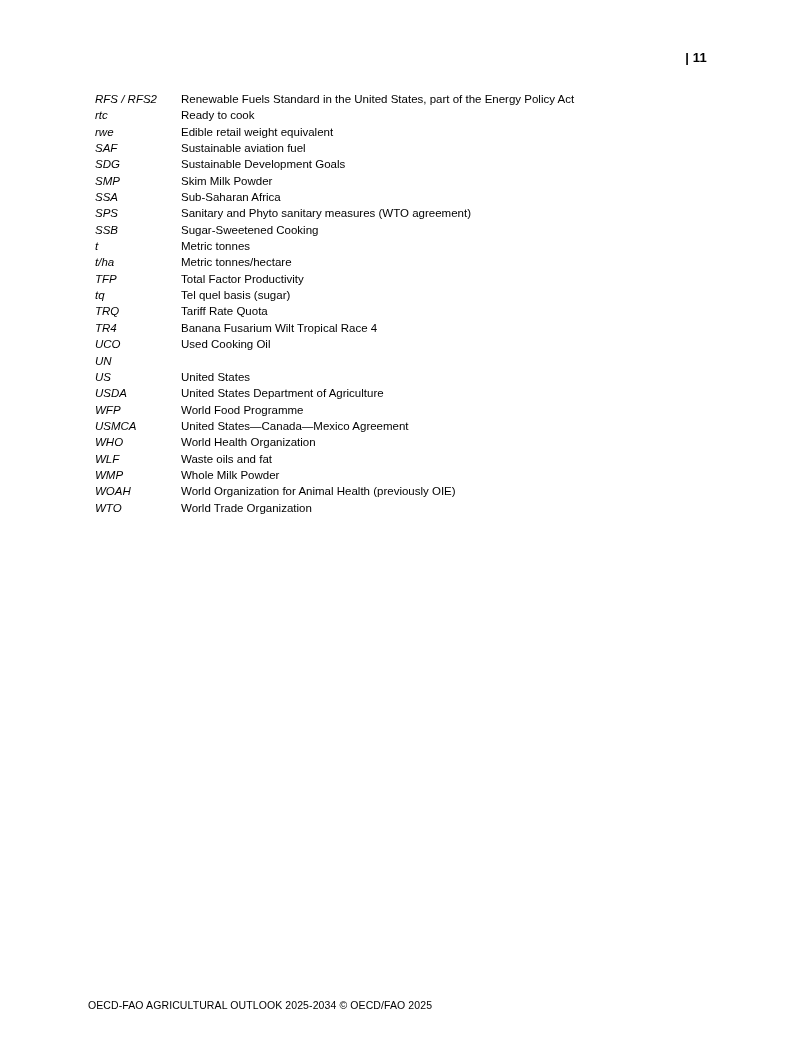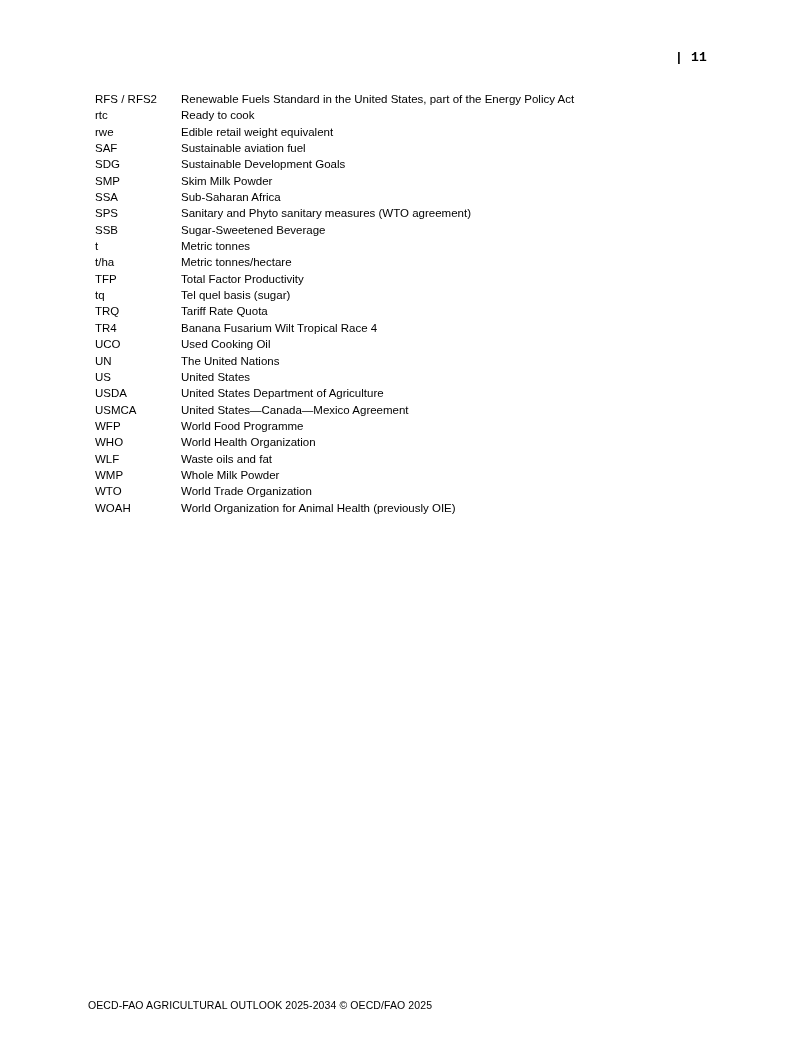--- a/index.html
+++ b/index.html
@@ -19,37 +19,37 @@
     position: absolute;
     inset: 0;
   }
   .page-number {
     position: absolute;
     top: 50px;
     right: 86px;
     font-size: 13px;
     font-weight: bold;
     letter-spacing: 0.2px;
-    font-family: Liberation Mono, monospace;
   }
   .abbrev-list {
     position: absolute;
     top: 91px;
     left: 95px;
     right: 70px;
   }
   .abbrev-row {
     display: flex;
     align-items: baseline;
     font-size: 11.5px;
     line-height: 16.35px;
   }
   .abbrev-term {
     flex: 0 0 86px;
     white-space: nowrap;
+    font-style: italic;
   }
   .abbrev-def {
     flex: 1 1 auto;
   }
   .page-footer {
     position: absolute;
     top: 999px;
     left: 88px;
     font-size: 10.5px;
     letter-spacing: 0.1px;
@@ -100,21 +100,21 @@
         <span class="abbrev-def">Sub-Saharan Africa</span>
       </div>
 
       <div class="abbrev-row">
         <span class="abbrev-term">SPS</span>
         <span class="abbrev-def">Sanitary and Phyto sanitary measures (WTO agreement)</span>
       </div>
 
       <div class="abbrev-row">
         <span class="abbrev-term">SSB</span>
-        <span class="abbrev-def">Sugar-Sweetened Beverage</span>
+        <span class="abbrev-def">Sugar-Sweetened Cooking</span>
       </div>
 
       <div class="abbrev-row">
         <span class="abbrev-term">t</span>
         <span class="abbrev-def">Metric tonnes</span>
       </div>
 
       <div class="abbrev-row">
         <span class="abbrev-term">t/ha</span>
         <span class="abbrev-def">Metric tonnes/hectare</span>
@@ -140,64 +140,63 @@
         <span class="abbrev-def">Banana Fusarium Wilt Tropical Race 4</span>
       </div>
 
       <div class="abbrev-row">
         <span class="abbrev-term">UCO</span>
         <span class="abbrev-def">Used Cooking Oil</span>
       </div>
 
       <div class="abbrev-row">
         <span class="abbrev-term">UN</span>
-        <span class="abbrev-def">The United Nations</span>
       </div>
 
       <div class="abbrev-row">
         <span class="abbrev-term">US</span>
         <span class="abbrev-def">United States</span>
       </div>
 
       <div class="abbrev-row">
         <span class="abbrev-term">USDA</span>
         <span class="abbrev-def">United States Department of Agriculture</span>
       </div>
 
       <div class="abbrev-row">
+        <span class="abbrev-term">WFP</span>
+        <span class="abbrev-def">World Food Programme</span>
+      </div>
+
+      <div class="abbrev-row">
         <span class="abbrev-term">USMCA</span>
         <span class="abbrev-def">United States—Canada—Mexico Agreement</span>
       </div>
 
       <div class="abbrev-row">
-        <span class="abbrev-term">WFP</span>
-        <span class="abbrev-def">World Food Programme</span>
-      </div>
-
-      <div class="abbrev-row">
         <span class="abbrev-term">WHO</span>
         <span class="abbrev-def">World Health Organization</span>
       </div>
 
       <div class="abbrev-row">
         <span class="abbrev-term">WLF</span>
         <span class="abbrev-def">Waste oils and fat</span>
       </div>
 
       <div class="abbrev-row">
         <span class="abbrev-term">WMP</span>
         <span class="abbrev-def">Whole Milk Powder</span>
       </div>
 
       <div class="abbrev-row">
+        <span class="abbrev-term">WOAH</span>
+        <span class="abbrev-def">World Organization for Animal Health (previously OIE)</span>
+      </div>
+
+      <div class="abbrev-row">
         <span class="abbrev-term">WTO</span>
         <span class="abbrev-def">World Trade Organization</span>
       </div>
-
-      <div class="abbrev-row">
-        <span class="abbrev-term">WOAH</span>
-        <span class="abbrev-def">World Organization for Animal Health (previously OIE)</span>
-      </div>
     </div>
 
   <div class="page-footer">OECD-FAO AGRICULTURAL OUTLOOK 2025-2034 © OECD/FAO 2025</div>
 
 </div>
 
 </body></html>

